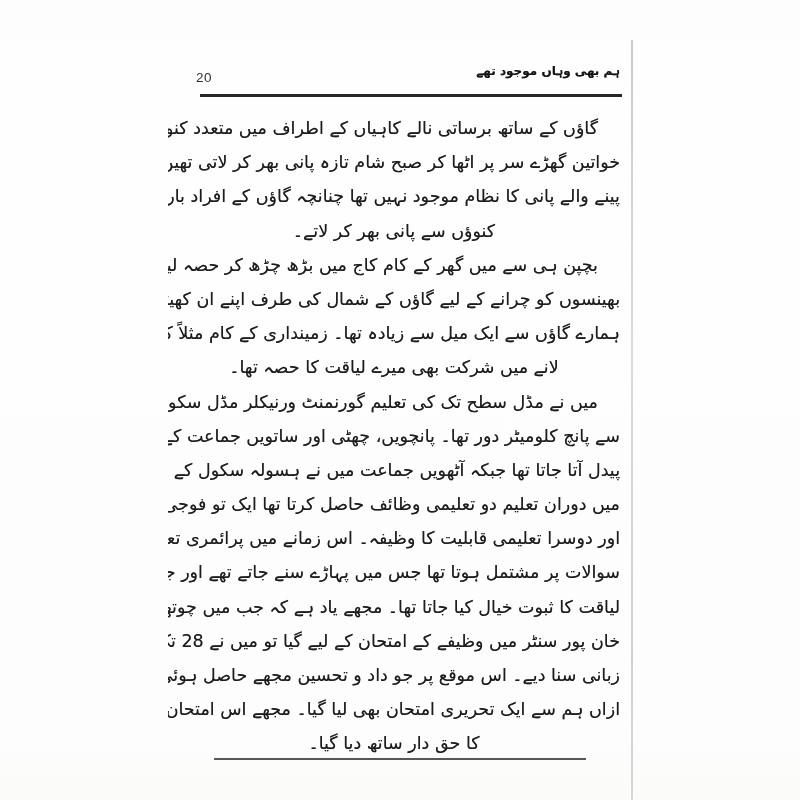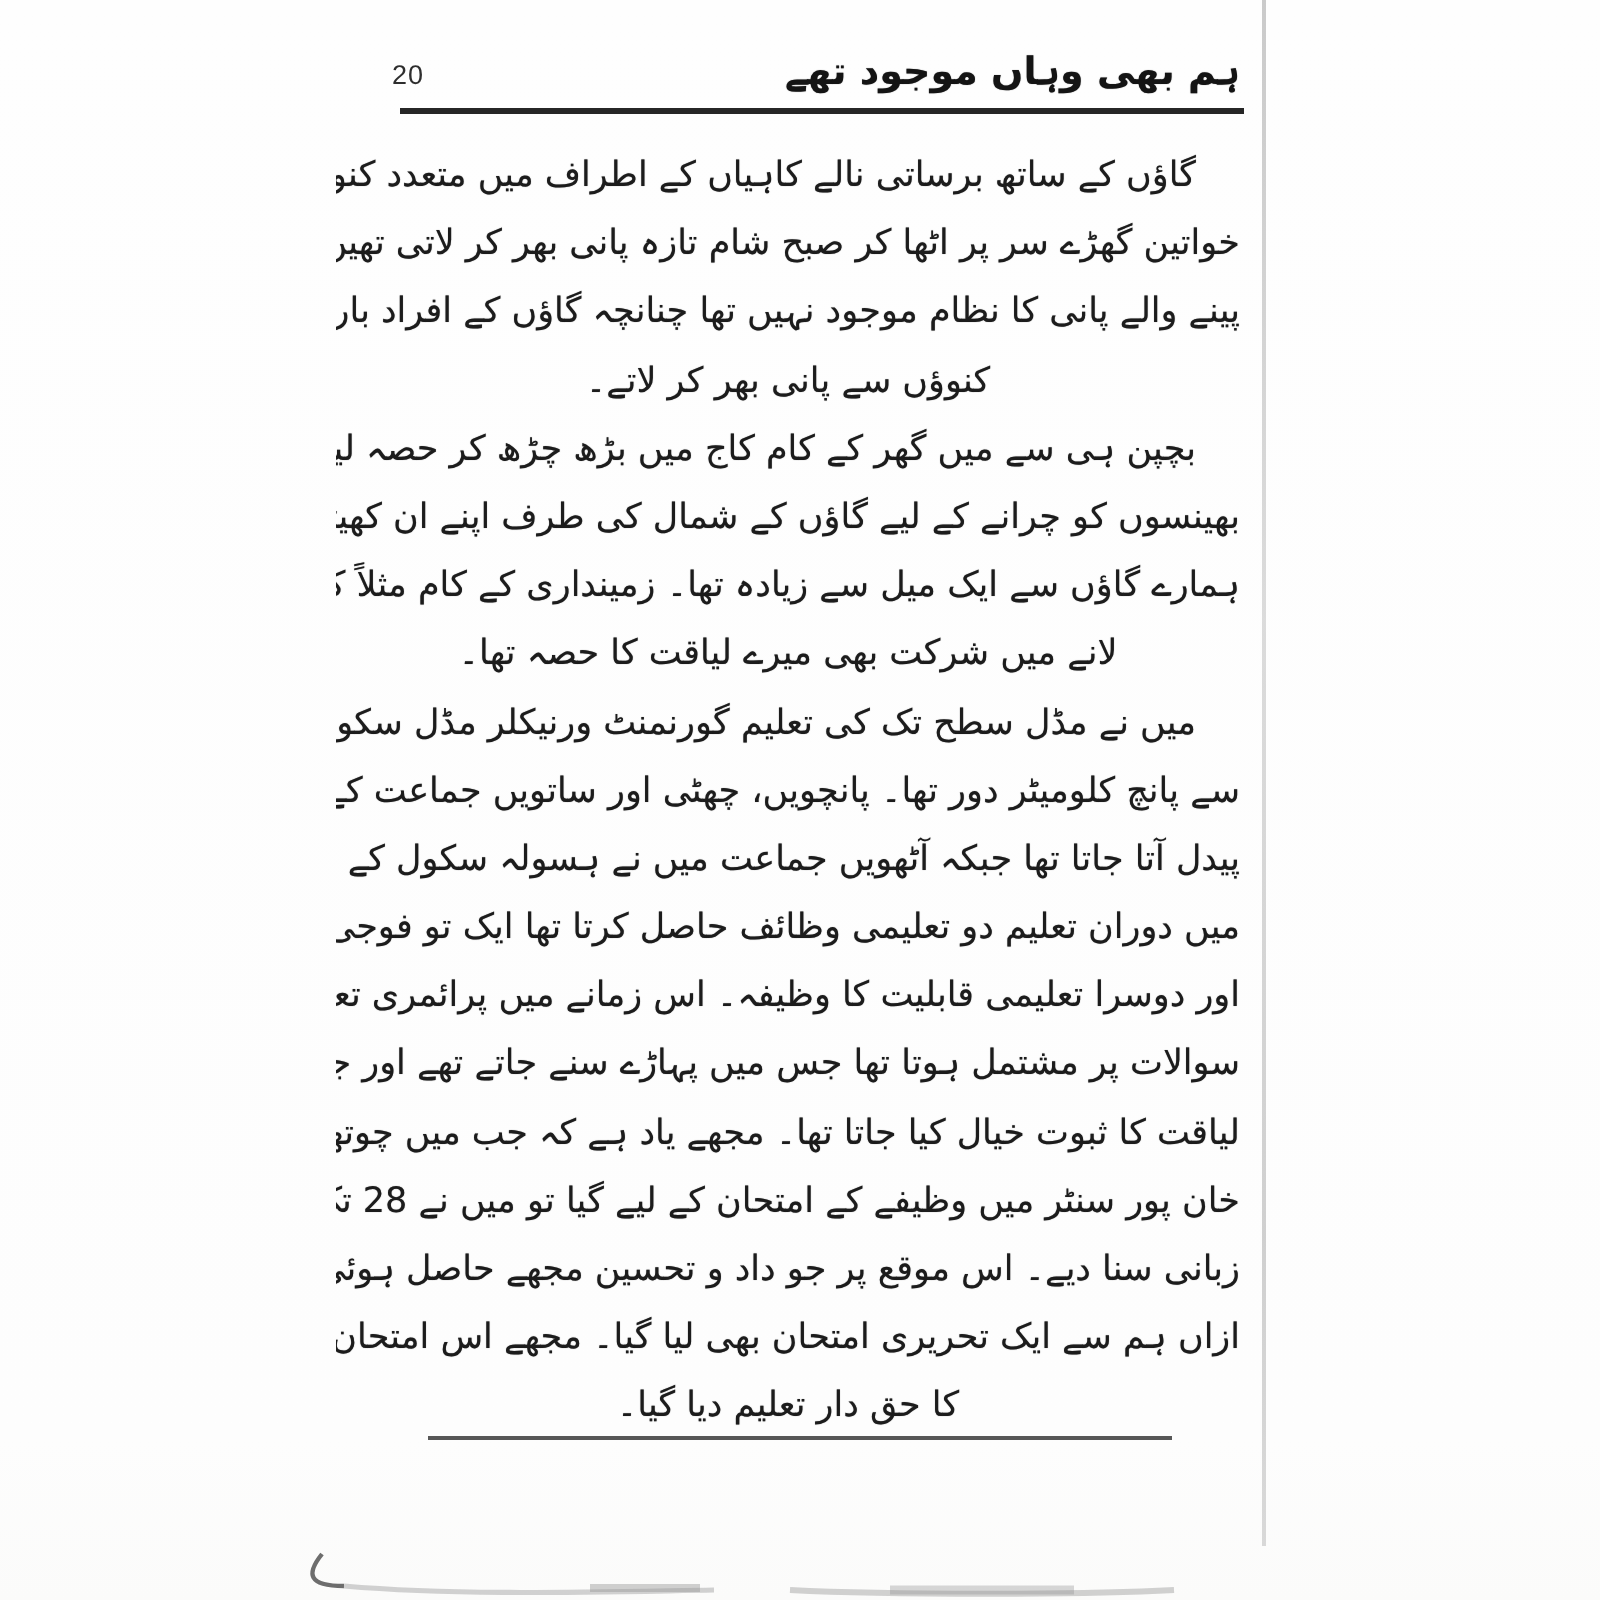--- a/index.html
+++ b/index.html
@@ -1,31 +1,31 @@
 <!DOCTYPE html>
 <html lang="ur"><head>
 <meta charset="utf-8">
 <style>
   html,body{margin:0;padding:0;}
   body{
     width:800px;height:800px;position:relative;overflow:hidden;
     background:#fdfdfd;
     font-family:"DejaVu Sans","Liberation Sans",sans-serif;
   }
-  .page{position:absolute;inset:0;background:linear-gradient(180deg,#fefefe 0%,#fdfdfd 90%,#fbfbfa 100%);}
+  .page{position:absolute;inset:0;background:linear-gradient(180deg,#fefefe 0%,#fdfdfd 90%,#fbfbfa 100%);margin-top:40px;}
 
   
   .page-number{
     position:absolute;left:196px;top:30px;
     font-size:13.5px;color:#2e2e2e;letter-spacing:.5px;
     font-family:"Liberation Sans",sans-serif;
   }
   .book-title{
     position:absolute;right:180px;top:24px;
-    direction:rtl;font-size:19px;font-weight:600;color:#141414;
+    direction:rtl;font-size:12px;font-weight:600;color:#141414;
     text-shadow:0 0 .5px rgba(0,0,0,.5);
     text-align:center;
   }
   .header-rule{
     position:absolute;left:200px;right:178px;top:54px;height:2px;
     background:#262626;border-bottom:1px solid rgba(38,38,38,.25);
   }
 
   
   .body-text{
@@ -80,21 +80,21 @@
       <div class="line para-start">میں نے مڈل سطح تک کی تعلیم گورنمنٹ ورنیکلر مڈل سکول ہسولہ سے حاصل کی جو کہ جنداعوان</div>
       <div class="line">سے پانچ کلومیٹر دور تھا۔ پانچویں، چھٹی اور ساتویں جماعت کے دوران میں ہر روز گاؤں سے ہسولہ</div>
       <div class="line">پیدل آتا جاتا تھا جبکہ آٹھویں جماعت میں نے ہسولہ سکول کے بورڈنگ ہاؤس میں رہ کر مکمل کی۔</div>
       <div class="line">میں دوران تعلیم دو تعلیمی وظائف حاصل کرتا تھا ایک تو فوجی کا بیٹا ہونے کے باعث فوجی وظیفہ</div>
       <div class="line">اور دوسرا تعلیمی قابلیت کا وظیفہ۔ اس زمانے میں پرائمری تعلیمی وظیفے کا ٹیسٹ زیادہ تر زبانی</div>
       <div class="line">سوالات پر مشتمل ہوتا تھا جس میں پہاڑے سنے جاتے تھے اور جن کا یاد ہونا طالب علم کی علمی</div>
       <div class="line">لیاقت کا ثبوت خیال کیا جاتا تھا۔ مجھے یاد ہے کہ جب میں چوتھی جماعت پاس کرنے کے بعد</div>
       <div class="line">خان پور سنٹر میں وظیفے کے امتحان کے لیے گیا تو میں نے 28 تک پہاڑے بڑی روانی کے ساتھ</div>
       <div class="line">زبانی سنا دیے۔ اس موقع پر جو داد و تحسین مجھے حاصل ہوئی اس کا لطف ساری زندگی رہا۔ بعد</div>
       <div class="line">ازاں ہم سے ایک تحریری امتحان بھی لیا گیا۔ مجھے اس امتحان میں شاندار کامیابی کی بنیاد پر وظیفے</div>
-      <div class="line closing">کا حق دار تعلیم دیا گیا۔</div>
+      <div class="line closing">کا حق دار ساتھ دیا گیا۔</div>
     </div>
 
   <div class="section-end-rule"></div>
 
   <div class="page-edge-line"></div>
 
   <svg class="bottom-artifact" width="480" height="26" viewBox="0 0 480 26">
     <path d="M16,3 C8,13 9,19 27,19" stroke="#4a4a4a" stroke-width="2.2" fill="none" opacity="0.8"></path>
     <path d="M27,19 C85,24 150,22 212,21" stroke="#c6c6c6" stroke-width="2.6" fill="none" opacity="0.8"></path>
     <path d="M150,20 L205,20" stroke="#9a9a9a" stroke-width="4" fill="none" opacity="0.45"></path>

